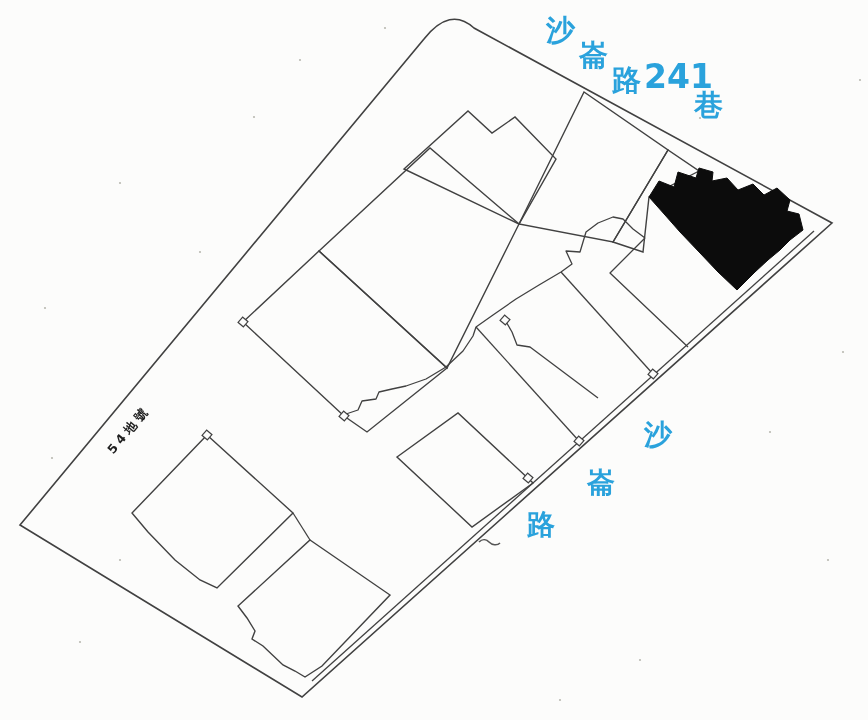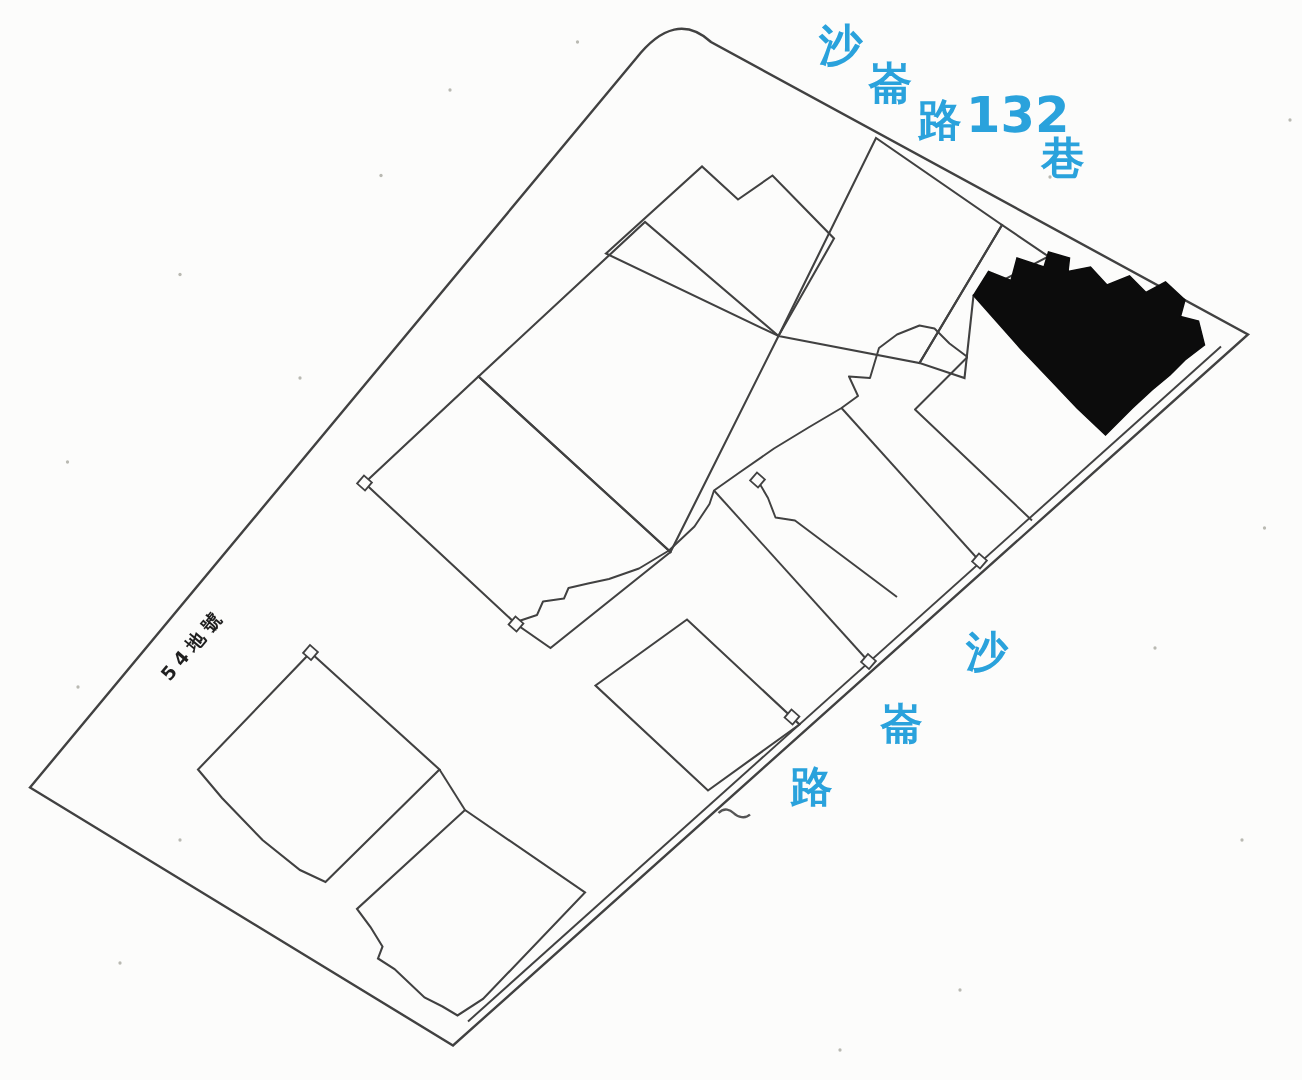--- a/index.html
+++ b/index.html
@@ -63,20 +63,20 @@
       <rect x="649.5" y="370.5" width="7" height="7" fill="#fcfcfb" stroke="#414141" stroke-width="1.2" transform="rotate(41 653 374)"></rect>
       <rect x="575.5" y="437.5" width="7" height="7" fill="#fcfcfb" stroke="#414141" stroke-width="1.2" transform="rotate(41 579 441)"></rect>
       <rect x="501.5" y="316.5" width="7" height="7" fill="#fcfcfb" stroke="#414141" stroke-width="1.2" transform="rotate(41 505 320)"></rect>
       <polygon points="649,197 659,181 674,187 678,172 696,178 699,168 713,172 712,181 727,178 738,190 753,184 764,195 777,188 790,200 787,211 799,214 803,230 790,240 780,250 768,260 755,272 747,280 737,290 718,272 700,253 680,232 665,215" fill="#0c0c0c" stroke="#0c0c0c" stroke-width="1"></polygon>
       <path d="M 479,542 c 4,-4 8,-2 10,0 c 3,3 8,4 11,1" fill="none" stroke="#555" stroke-width="1.6"></path>
     </svg>
   <div id="labels">
       <span class="road-char" style="left: 546px; top: 16px; font-size: 29px; color: rgb(42, 162, 220);">沙</span>
       <span class="road-char" style="left: 579px; top: 41px; font-size: 29px; color: rgb(42, 162, 220);">崙</span>
       <span class="road-char" style="left: 612px; top: 66px; font-size: 29px; color: rgb(42, 162, 220);">路</span>
-      <span class="road-char" style="left: 644px; top: 60px; font-size: 33px; color: rgb(42, 162, 220);">132</span>
+      <span class="road-char" style="left: 644px; top: 60px; font-size: 33px; color: rgb(42, 162, 220);">241</span>
       <span class="road-char" style="left: 694px; top: 91px; font-size: 29px; color: rgb(42, 162, 220);">巷</span>
       <span class="road-char" style="left: 644px; top: 421px; font-size: 28px; color: rgb(42, 162, 220);">沙</span>
       <span class="road-char" style="left: 587px; top: 469px; font-size: 28px; color: rgb(42, 162, 220);">崙</span>
       <span class="road-char" style="left: 527px; top: 511px; font-size: 28px; color: rgb(42, 162, 220);">路</span>
       <span class="parcel-label" style="left: 104px; top: 447px; font-size: 12.5px; transform: rotate(-50deg);">54地號</span>
     </div>
 </div>
 
 </body></html>

